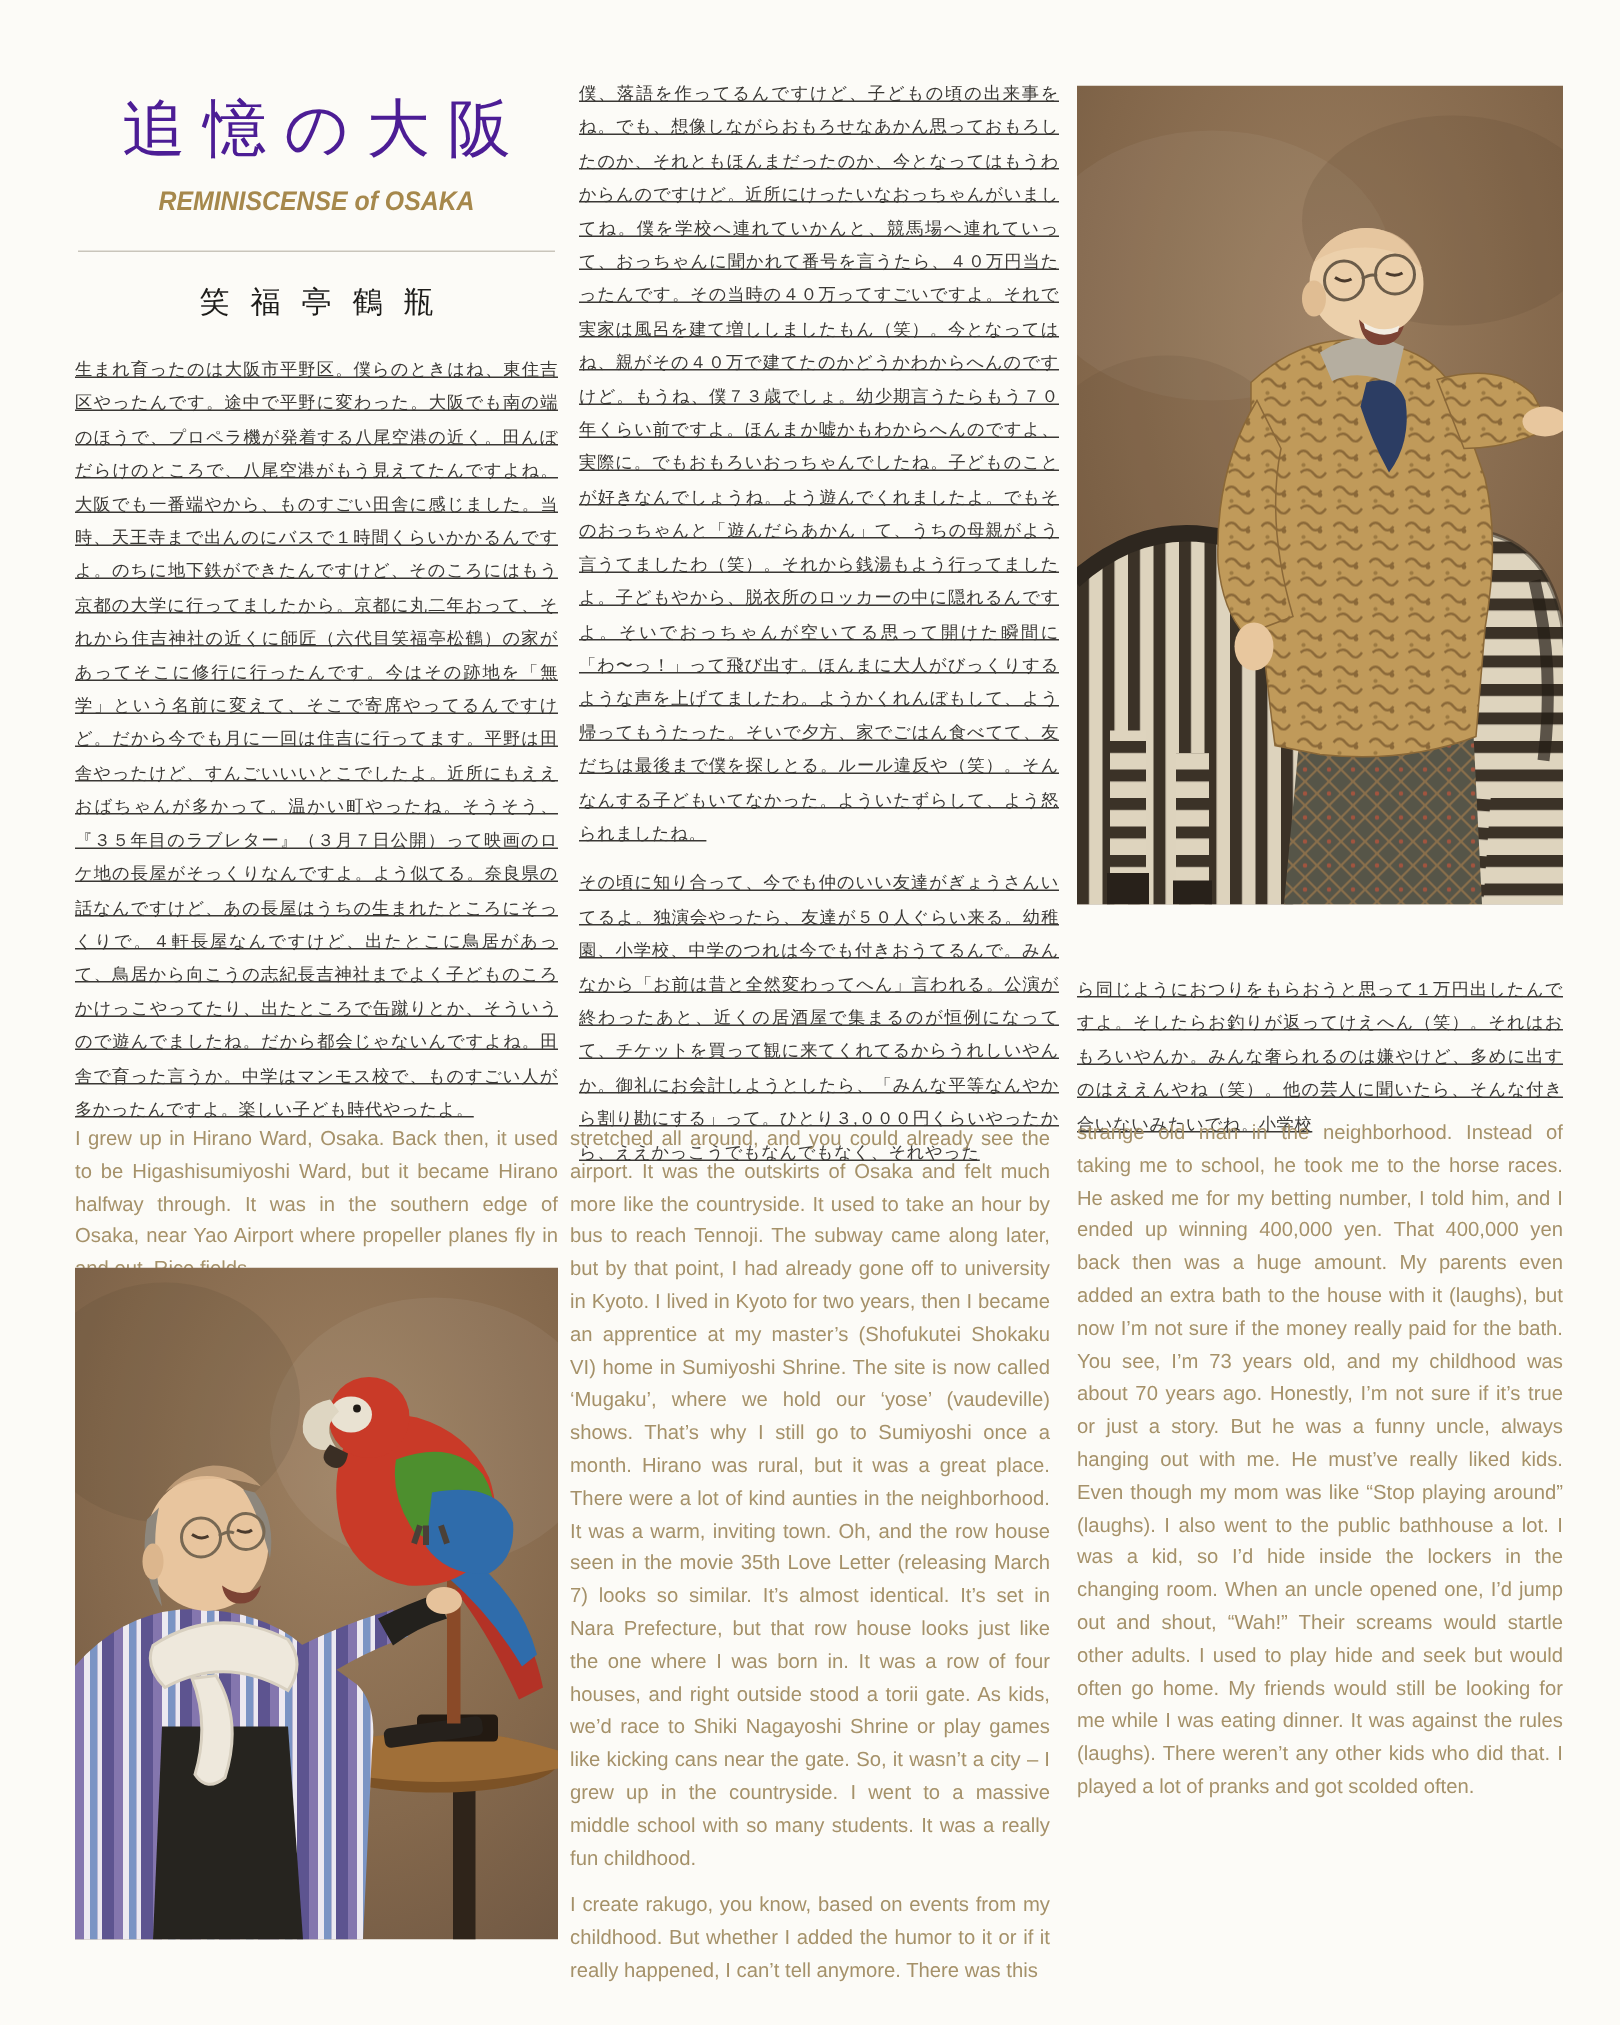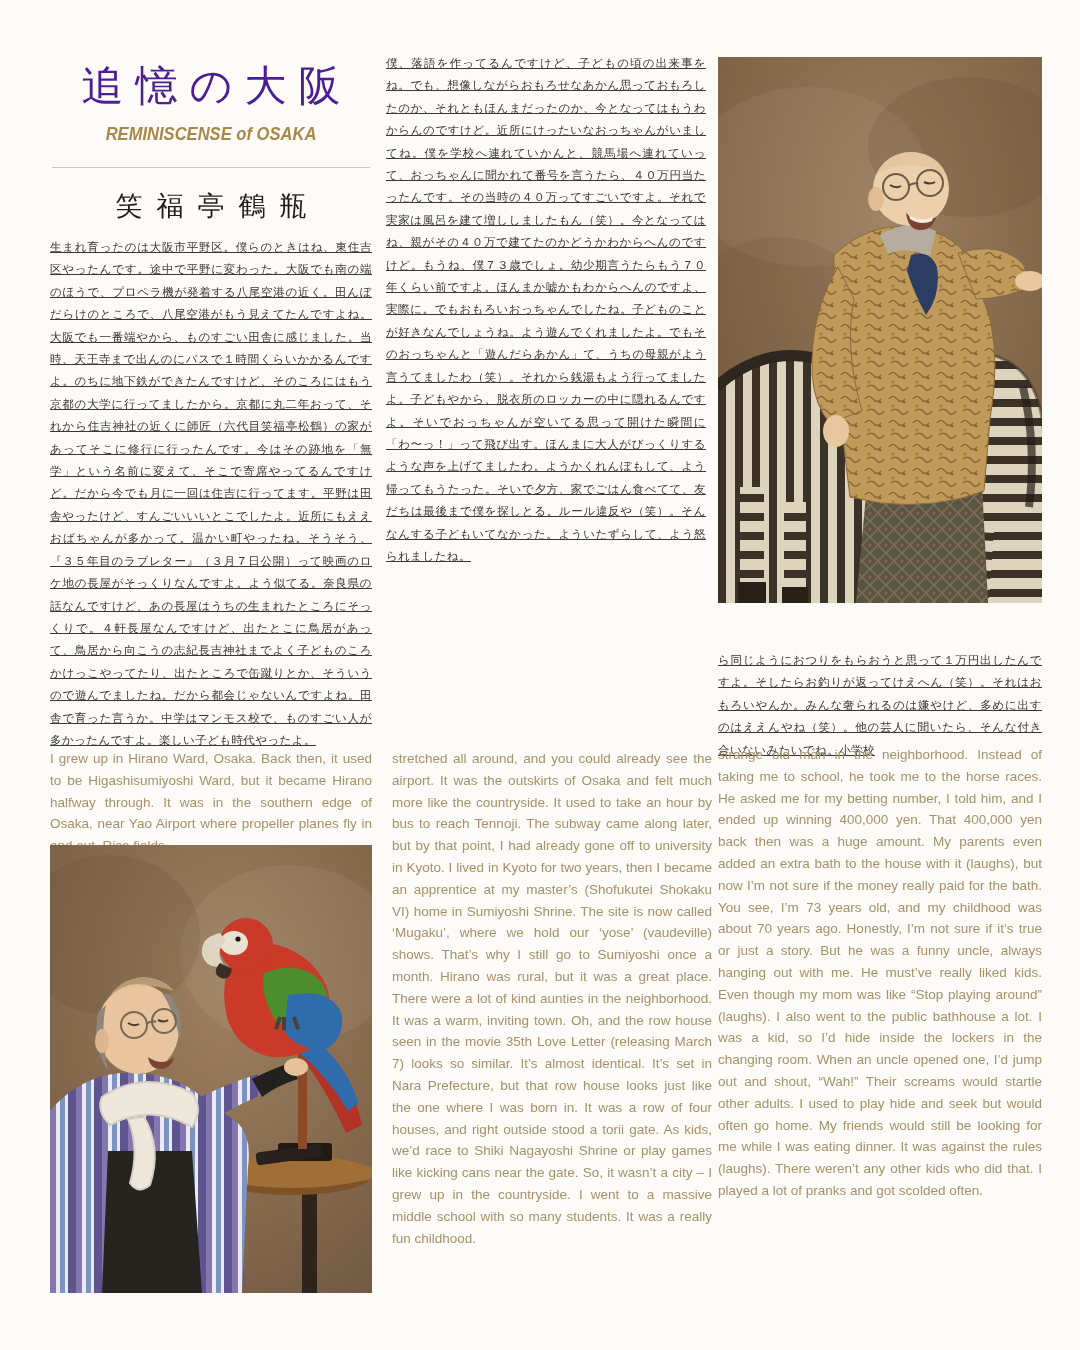--- a/index.html
+++ b/index.html
@@ -18,21 +18,21 @@
     letter-spacing:12px;margin:8px 0 10px;text-indent:12px;white-space:nowrap;
   }
   .subtitle-en{
     font-style:italic;font-weight:bold;font-size:18px;color:#a6884c;
     letter-spacing:0px;transform:scaleX(.92);transform-origin:center;
     margin:0 0 2px;
   }
   .title-rule{border:none;border-top:1px solid #c9c5bb;margin:22px 2px 0;}
   .author-name{
     font-family:"Liberation Serif","DejaVu Serif",serif;
-    font-size:27px;color:#1d1c1a;letter-spacing:14px;text-indent:14px;
+    font-size:20px;color:#1d1c1a;letter-spacing:14px;text-indent:14px;
     margin-top:20px;white-space:nowrap;
   }
   
   .jp{
     font-size:11.5px;line-height:22.4px;color:#3a3835;
     text-align:justify;text-justify:inter-ideograph;
     letter-spacing:0.4px;
   }
   .jp p{margin:0 0 11px;text-decoration:underline;}
   .jp p:last-child{margin-bottom:0;}
@@ -40,21 +40,21 @@
   #jp-col2{left:386px;top:52px;width:320px;}
   #jp-col3{left:718px;top:649px;width:324px;}
   
   .en{
     font-size:13.5px;line-height:21.8px;color:#a59169;
     text-align:justify;
   }
   .en p{margin:0 0 10px;}
   .en p:last-child{margin-bottom:0;}
   #en-col1{left:50px;top:748px;width:322px;}
-  #en-col2{left:392px;top:748px;width:320px;}
+  #en-col2{left:380px;top:748px;width:320px;}
   #en-col3{left:718px;top:732px;width:324px;margin-top:12px;}
   
   figure{margin:0;padding:0;}
   #photo-zebras{left:718px;top:57px;width:324px;height:546px;}
   #photo-parrot{left:50px;top:845px;width:322px;height:448px;}
   figure svg{display:block;width:100%;height:100%;}
 </style>
 </head>
 <body>
 
@@ -64,20 +64,21 @@
   <hr class="title-rule">
   <div class="author-name">笑福亭鶴瓶</div>
 </header>
 
 <div id="jp-col1" class="abs jp">
   <p>生まれ育ったのは大阪市平野区。僕らのときはね、東住吉区やったんです。途中で平野に変わった。大阪でも南の端のほうで、プロペラ機が発着する八尾空港の近く。田んぼだらけのところで、八尾空港がもう見えてたんですよね。大阪でも一番端やから、ものすごい田舎に感じました。当時、天王寺まで出んのにバスで１時間くらいかかるんですよ。のちに地下鉄ができたんですけど、そのころにはもう京都の大学に行ってましたから。京都に丸二年おって、それから住吉神社の近くに師匠（六代目笑福亭松鶴）の家があってそこに修行に行ったんです。今はその跡地を「無学」という名前に変えて、そこで寄席やってるんですけど。だから今でも月に一回は住吉に行ってます。平野は田舎やったけど、すんごいいいとこでしたよ。近所にもええおばちゃんが多かって。温かい町やったね。そうそう、『３５年目のラブレター』（３月７日公開）って映画のロケ地の長屋がそっくりなんですよ。よう似てる。奈良県の話なんですけど、あの長屋はうちの生まれたところにそっくりで。４軒長屋なんですけど、出たとこに鳥居があって、鳥居から向こうの志紀長吉神社までよく子どものころかけっこやってたり、出たところで缶蹴りとか、そういうので遊んでましたね。だから都会じゃないんですよね。田舎で育った言うか。中学はマンモス校で、ものすごい人が多かったんですよ。楽しい子ども時代やったよ。</p>
 </div>
 
 <div id="jp-col2" class="abs jp">
   <p>僕、落語を作ってるんですけど、子どもの頃の出来事をね。でも、想像しながらおもろせなあかん思っておもろしたのか、それともほんまだったのか、今となってはもうわからんのですけど。近所にけったいなおっちゃんがいましてね。僕を学校へ連れていかんと、競馬場へ連れていって、おっちゃんに聞かれて番号を言うたら、４０万円当たったんです。その当時の４０万ってすごいですよ。それで実家は風呂を建て増ししましたもん（笑）。今となってはね、親がその４０万で建てたのかどうかわからへんのですけど。もうね、僕７３歳でしょ。幼少期言うたらもう７０年くらい前ですよ。ほんまか嘘かもわからへんのですよ、実際に。でもおもろいおっちゃんでしたね。子どものことが好きなんでしょうね。よう遊んでくれましたよ。でもそのおっちゃんと「遊んだらあかん」て、うちの母親がよう言うてましたわ（笑）。それから銭湯もよう行ってましたよ。子どもやから、脱衣所のロッカーの中に隠れるんですよ。そいでおっちゃんが空いてる思って開けた瞬間に「わ〜っ！」って飛び出す。ほんまに大人がびっくりするような声を上げてましたわ。ようかくれんぼもして、よう帰ってもうたった。そいで夕方、家でごはん食べてて、友だちは最後まで僕を探しとる。ルール違反や（笑）。そんなんする子どもいてなかった。よういたずらして、よう怒られましたね。</p>
+  <p>その頃に知り合って、今でも仲のいい友達がぎょうさんいてるよ。独演会やったら、友達が５０人ぐらい来る。幼稚園、小学校、中学のつれは今でも付きおうてるんで。みんなから「お前は昔と全然変わってへん」言われる。公演が終わったあと、近くの居酒屋で集まるのが恒例になってて、チケットを買って観に来てくれてるからうれしいやんか。御礼にお会計しようとしたら、「みんな平等なんやから割り勘にする」って。ひとり３,０００円くらいやったから、ええかっこうでもなんでもなく、それやった</p>
 </div>
 
 <figure id="photo-zebras" class="abs">
 <svg viewBox="0 0 324 546" preserveAspectRatio="none">
   <defs>
     <radialGradient id="zbg" cx="52%" cy="30%" r="95%">
       <stop offset="0%" stop-color="#9b7e5f"></stop>
       <stop offset="55%" stop-color="#82664a"></stop>
       <stop offset="100%" stop-color="#66503a"></stop>
     </radialGradient>
@@ -236,17 +237,18 @@
 
     <path d="M78 178 q6 4 11 1" stroke="#4a3a2c" stroke-width="2" fill="none"></path>
     <path d="M108 175 q6 3 10 0" stroke="#4a3a2c" stroke-width="2" fill="none"></path>
     <path d="M98 212 q14 10 26 0 q-3 12 -14 12 q-10 0 -12 -12 Z" fill="#7c4334"></path>
   </g>
 </svg>
 </figure>
 
 <div id="en-col2" class="abs en">
   <p>stretched all around, and you could already see the airport. It was the outskirts of Osaka and felt much more like the countryside. It used to take an hour by bus to reach Tennoji. The subway came along later, but by that point, I had already gone off to university in Kyoto. I lived in Kyoto for two years, then I became an apprentice at my master’s (Shofukutei Shokaku VI) home in Sumiyoshi Shrine. The site is now called ‘Mugaku’, where we hold our ‘yose’ (vaudeville) shows. That’s why I still go to Sumiyoshi once a month. Hirano was rural, but it was a great place. There were a lot of kind aunties in the neighborhood. It was a warm, inviting town. Oh, and the row house seen in the movie 35th Love Letter (releasing March 7) looks so similar. It’s almost identical. It’s set in Nara Prefecture, but that row house looks just like the one where I was born in. It was a row of four houses, and right outside stood a torii gate. As kids, we’d race to Shiki Nagayoshi Shrine or play games like kicking cans near the gate. So, it wasn’t a city – I grew up in the countryside. I went to a massive middle school with so many students. It was a really fun childhood.</p>
+  <p>I create rakugo, you know, based on events from my childhood. But whether I added the humor to it or if it really happened, I can’t tell anymore. There was this</p>
 </div>
 
 <div id="en-col3" class="abs en">
   <p>strange old man in the neighborhood. Instead of taking me to school, he took me to the horse races. He asked me for my betting number, I told him, and I ended up winning 400,000 yen. That 400,000 yen back then was a huge amount. My parents even added an extra bath to the house with it (laughs), but now I’m not sure if the money really paid for the bath. You see, I’m 73 years old, and my childhood was about 70 years ago. Honestly, I’m not sure if it’s true or just a story. But he was a funny uncle, always hanging out with me. He must’ve really liked kids. Even though my mom was like “Stop playing around” (laughs). I also went to the public bathhouse a lot. I was a kid, so I’d hide inside the lockers in the changing room. When an uncle opened one, I’d jump out and shout, “Wah!” Their screams would startle other adults. I used to play hide and seek but would often go home. My friends would still be looking for me while I was eating dinner. It was against the rules (laughs). There weren’t any other kids who did that. I played a lot of pranks and got scolded often.</p>
 </div>
 
 </body></html>

